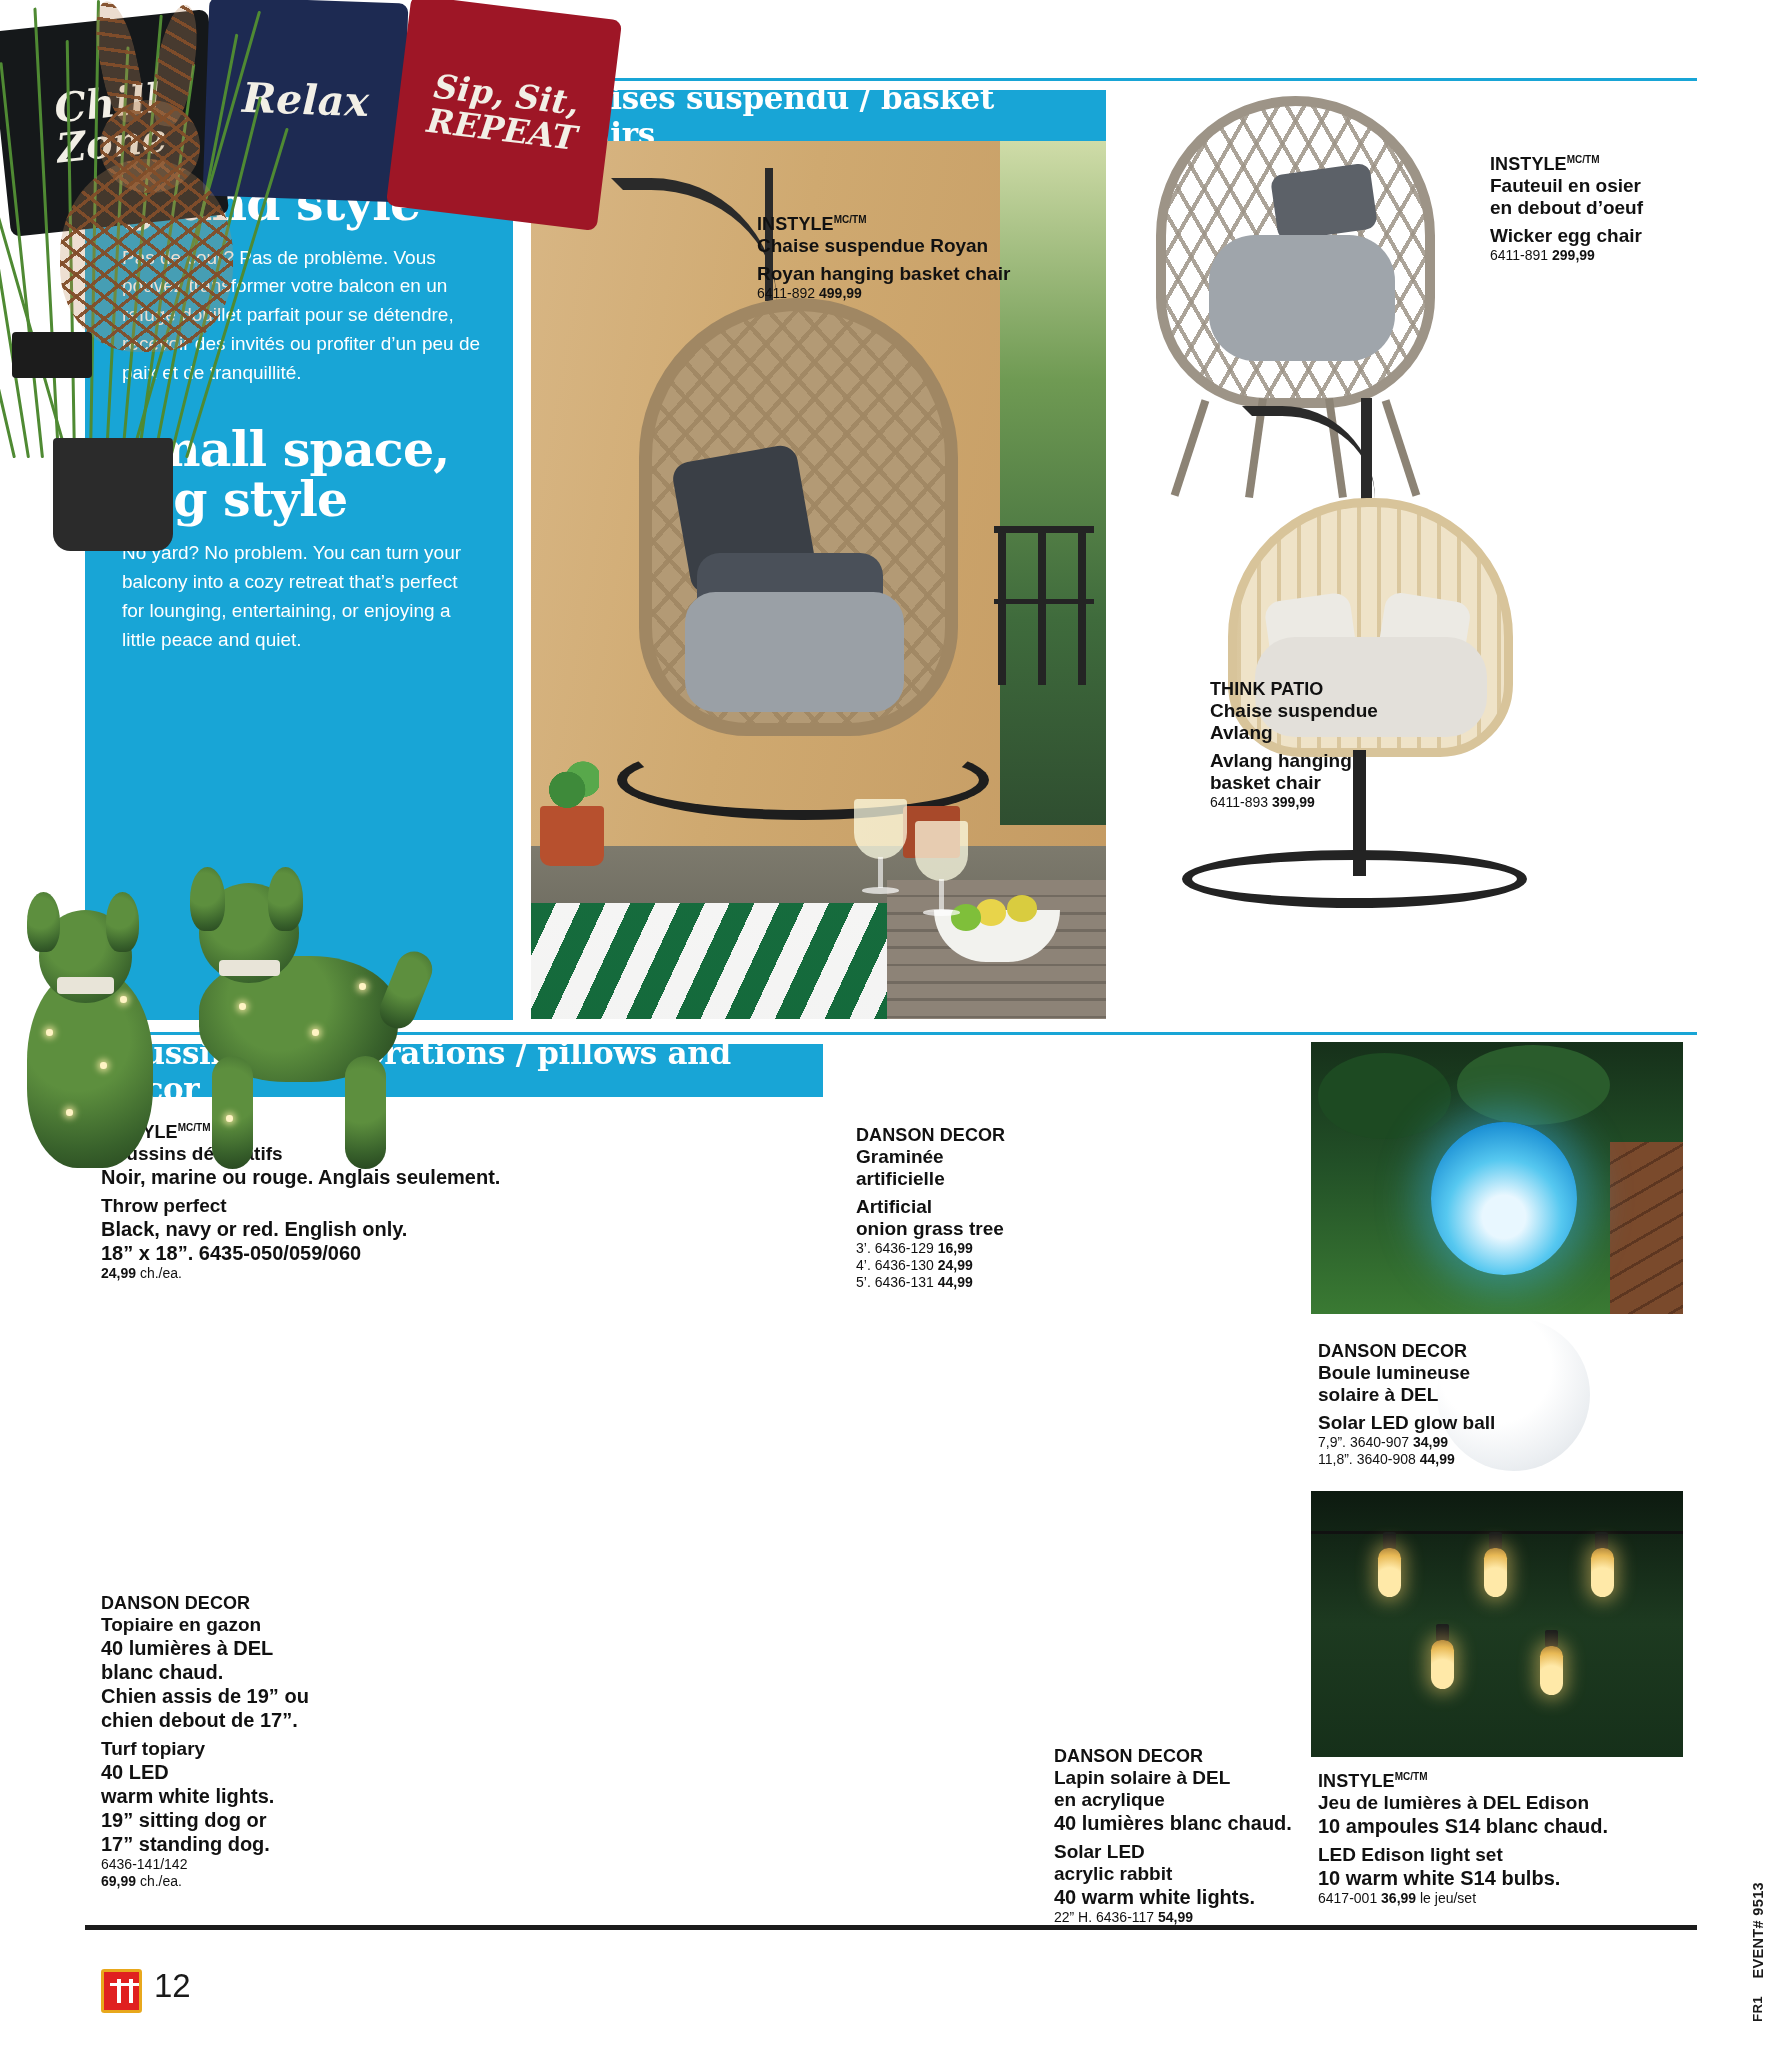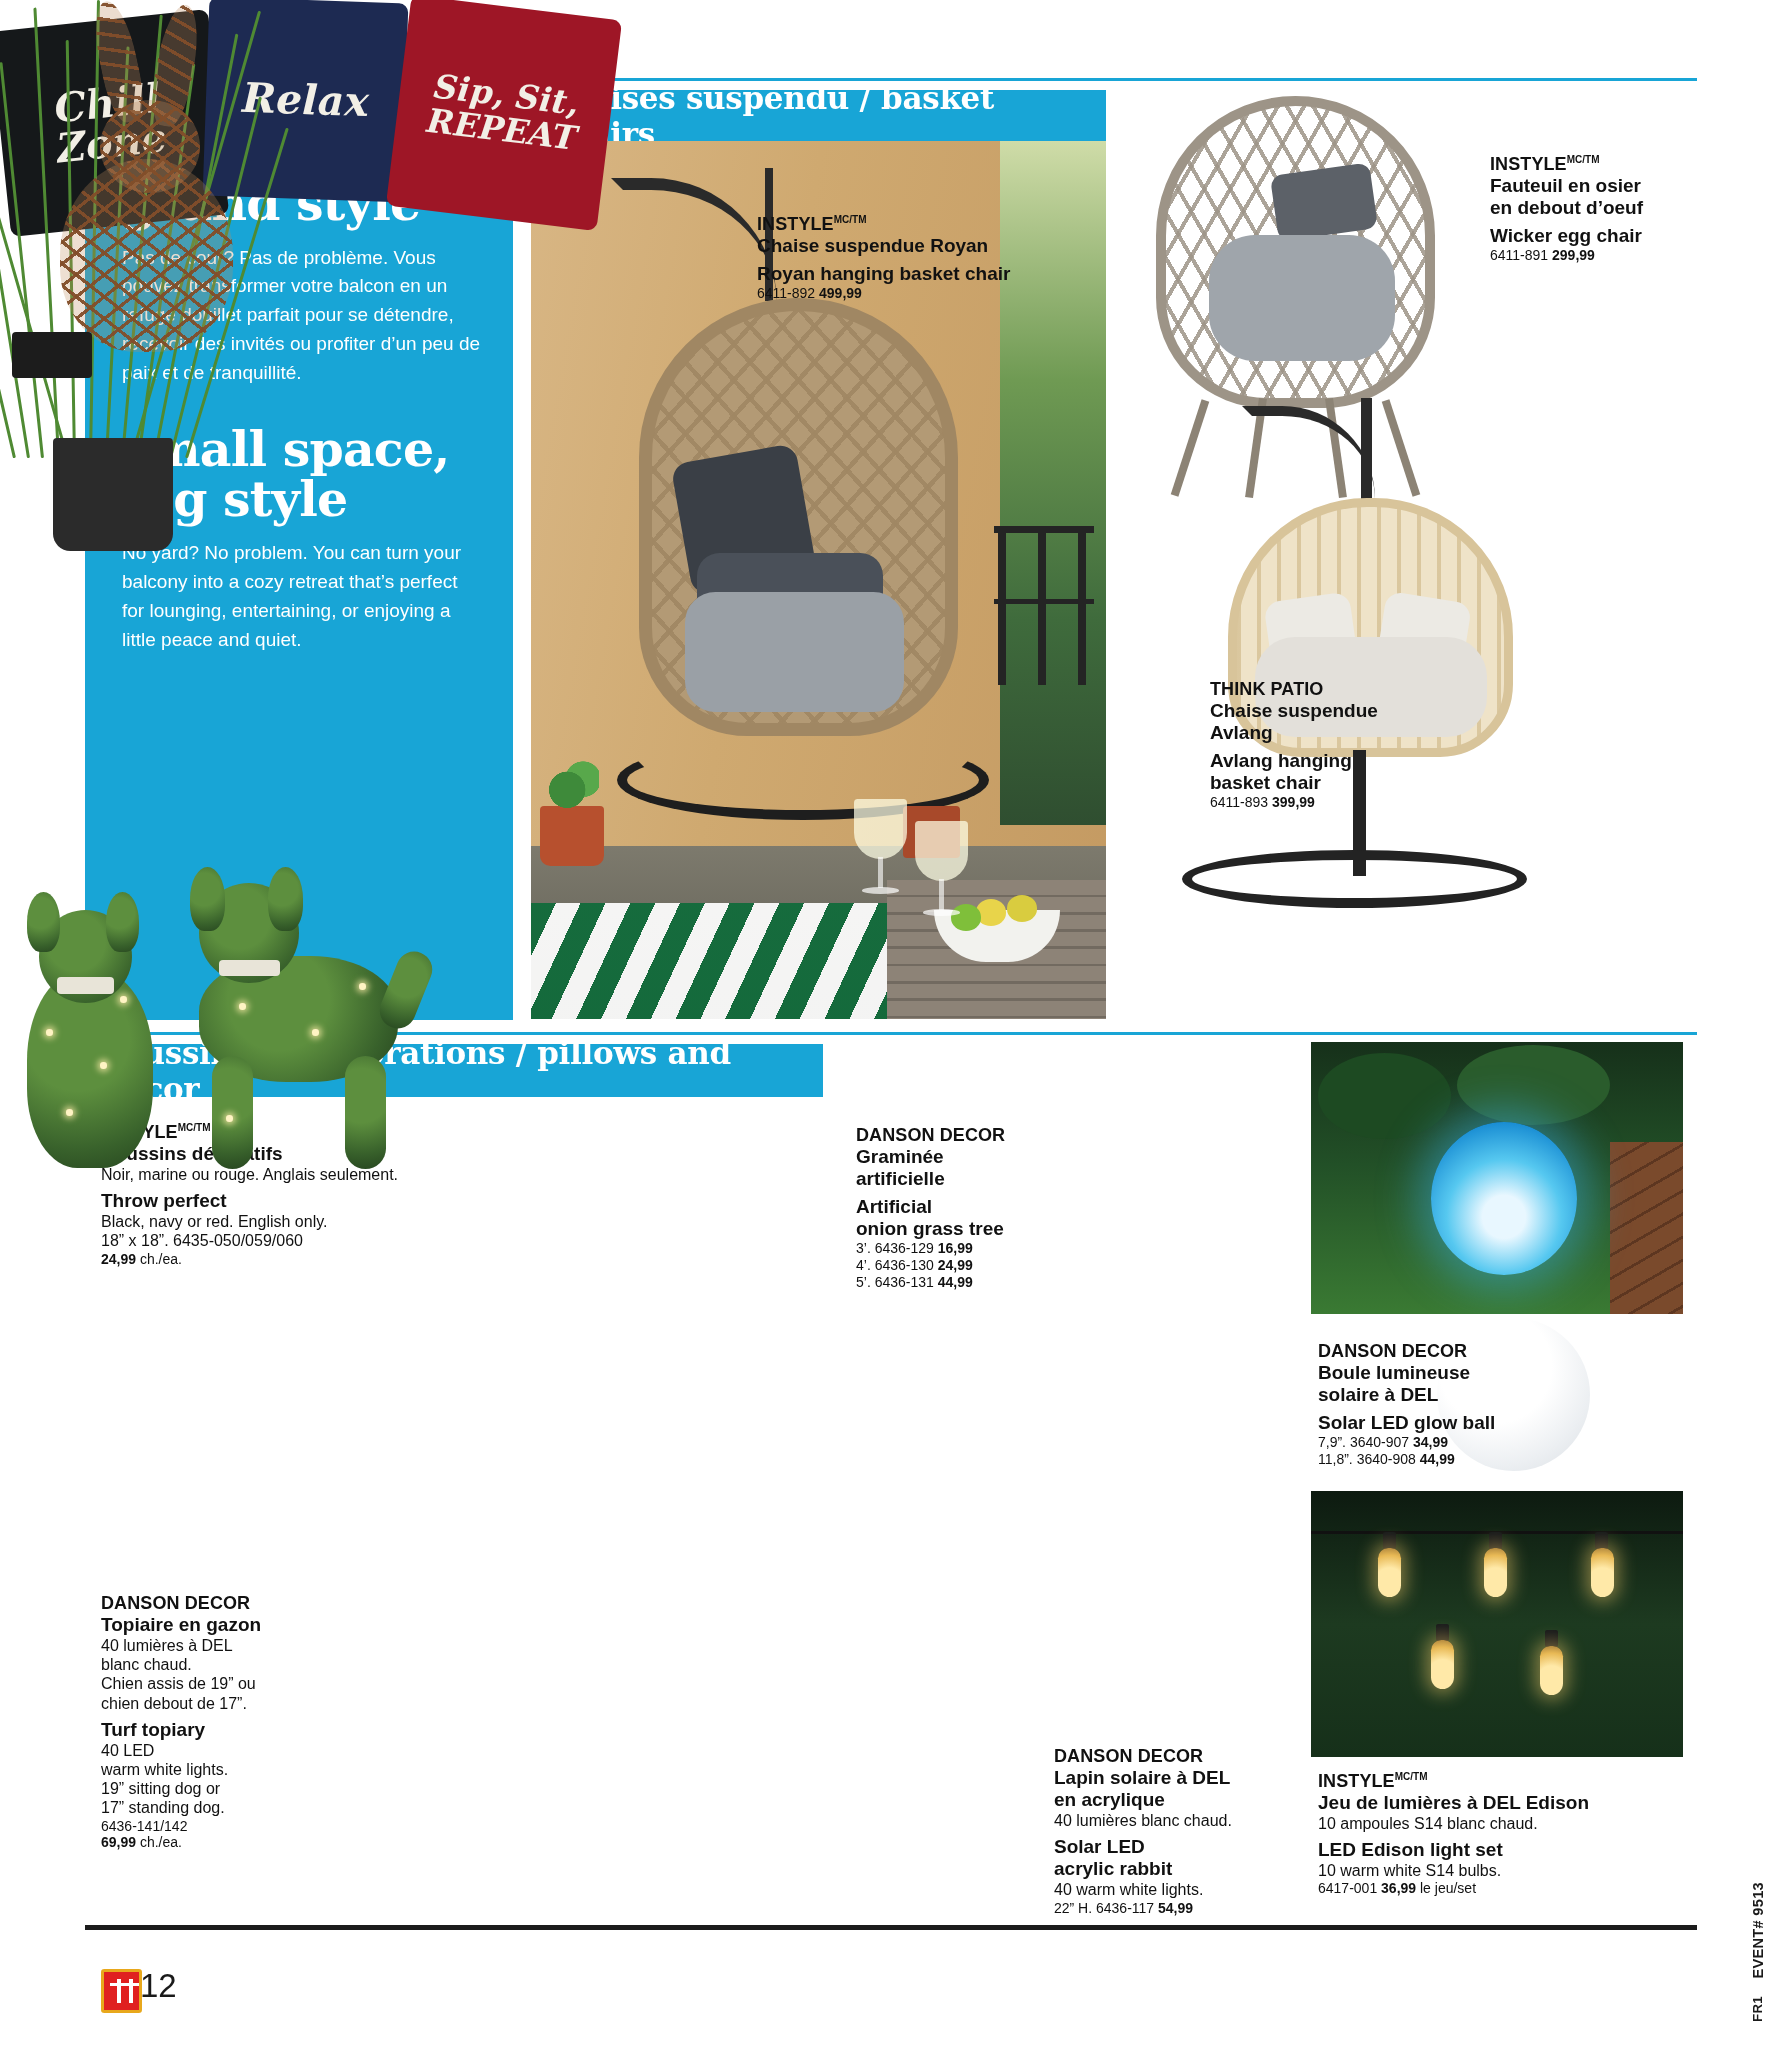--- a/index.html
+++ b/index.html
@@ -179,33 +179,33 @@
                 rgba(190,140,95,.3); }
   .rb-ear { position:absolute; width:37px; height:123px; border-radius:50% 50% 40% 40%;
     background: repeating-linear-gradient(20deg, rgba(130,78,42,.95) 0 3.3px, rgba(255,255,255,0) 3.3px 14.6px), rgba(190,140,95,.3); }
   .rb-box { position:absolute; left:12px; top:332px; width:80px; height:46px; background:#1c1c1c; border-radius:4px; }
 
   
   .prod { position: absolute; color: #111; }
   .brand { font-weight: 700; font-size: 18px; letter-spacing: 0.1px; }
   .brand sup { font-size: 10px; font-weight: 700; letter-spacing: 0; }
   .nm { font-weight: 700; font-size: 19px; line-height: 1.16; }
-  .ds { font-size: 16px; line-height: 1.2; font-weight: 400; }
+  .ds { font-size: 20px; line-height: 1.2; font-weight: 700; }
   .sku { font-size: 14px; line-height: 1.2; }
   .pr { font-weight: 700; }
   .gap { height: 6px; }
 
   
   .logo { position:absolute; left:101px; top:1969px; width:41px; height:44px;
     background:#e02020; border:3.3px solid #e8a81c; border-radius:3.3px; }
   .logo:before { content:""; position:absolute; left:6px; top:6.6px; width:29px; height:24px;
     background:
       linear-gradient(90deg, transparent 0 6.6px, #fff 6.6px 10.6px, transparent 10.6px 18.6px, #fff 18.6px 22.6px, transparent 22.6px 29px),
       linear-gradient(180deg, transparent 0 4px, #fff 4px 7.3px, transparent 7.3px 24px); }
-  .pageno { position:absolute; left:140px; top:1967px; font-size:33px; color:#1a1a1a; font-weight:400; }
+  .pageno { position:absolute; left:154px; top:1967px; font-size:33px; color:#1a1a1a; font-weight:400; }
   .sidecode { position:absolute; right:17.3px; bottom:44px;
     writing-mode: vertical-rl; transform: rotate(180deg);
     font-size:14.6px; font-weight:700; letter-spacing:0.3px; color:#1a1a1a; }
   .sidecode .fr { font-size:13.3px; }
 </style>
 </head>
 <body>
 
 <div class="page">
 

